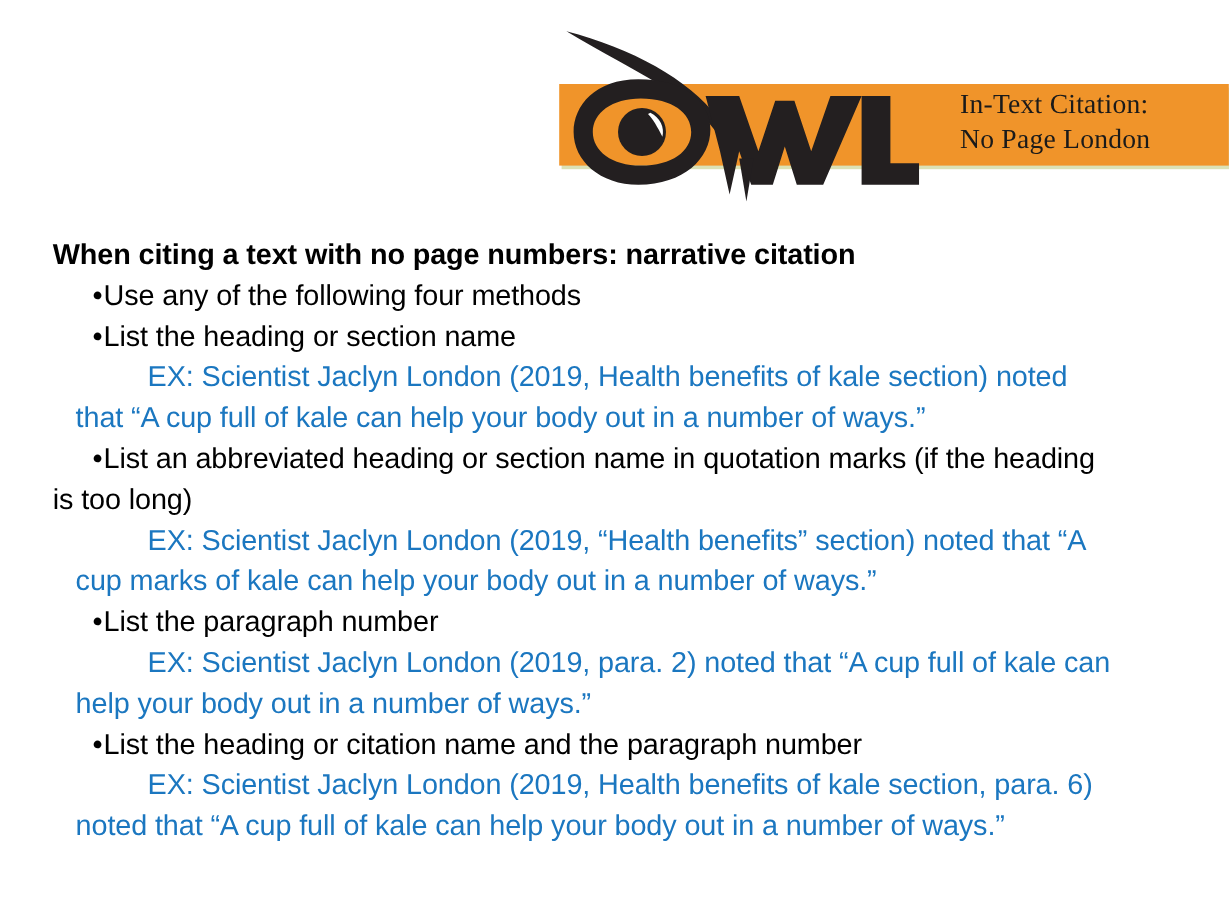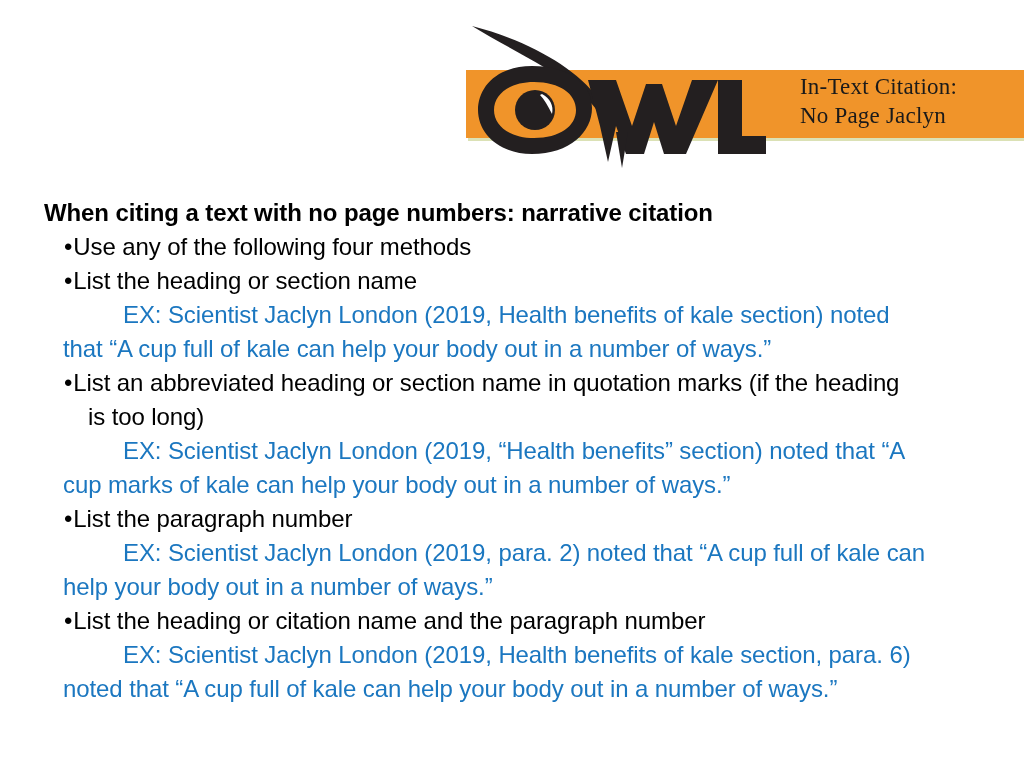--- a/index.html
+++ b/index.html
@@ -64,29 +64,29 @@
     line-height: 34px;
     color: #000000;
     white-space: nowrap;
     letter-spacing: -0.1px;
   }
   .line.heading {
     font-weight: bold;
     padding-left: 44px;
   }
   .line.bullet {
-    padding-left: 64px;
+    padding-left: 48px;
+    margin-left: 29px;
   }
   .line.bullet .bullet-glyph {
     display: inline-block;
     margin-right: 1px;
   }
   .line.cont {
     padding-left: 44px;
-    margin-left: 44px;
   }
   .line.ex {
     padding-left: 92px;
     color: #1B77C0;
     margin-left: 31px;
   }
   .line.ex-cont {
     padding-left: 63px;
     color: #1B77C0;
   }
@@ -111,21 +111,21 @@
     <path d="M122 58 L 150 58 L 166 104 L 180 62 L 196 62 L 210 104 L 226 58 L 252 58
              L 220 132 L 198 132 L 188 100 L 178 132 L 160 132 L 150 104 L 142 140 L 134 104 Z" fill="#231f20"></path>
     <path d="M150 110 L 162 110 L 156 146 Z" fill="#231f20"></path>
 
     <path d="M252 58 L 276 58 L 276 114 L 300 114 L 300 132 L 252 132 Z" fill="#231f20"></path>
   </svg>
 </div>
 
 <div id="banner-title">
   <span class="tline">In-Text Citation:</span>
-  <span class="tline">No Page Jaclyn</span>
+  <span class="tline">No Page London</span>
 </div>
 
 <div id="content">
   <div class="line heading">When citing a text with no page numbers: narrative citation</div>
   <div id="lines-host">
       <div class="line bullet"><span class="bullet-glyph">•</span><span>Use any of the following four methods</span></div>
       <div class="line bullet"><span class="bullet-glyph">•</span><span>List the heading or section name</span></div>
       <div class="line ex">EX: Scientist Jaclyn London (2019, Health benefits of kale section) noted</div>
       <div class="line ex-cont">that “A cup full of kale can help your body out in a number of ways.”</div>
       <div class="line bullet"><span class="bullet-glyph">•</span><span>List an abbreviated heading or section name in quotation marks (if the heading</span></div>

